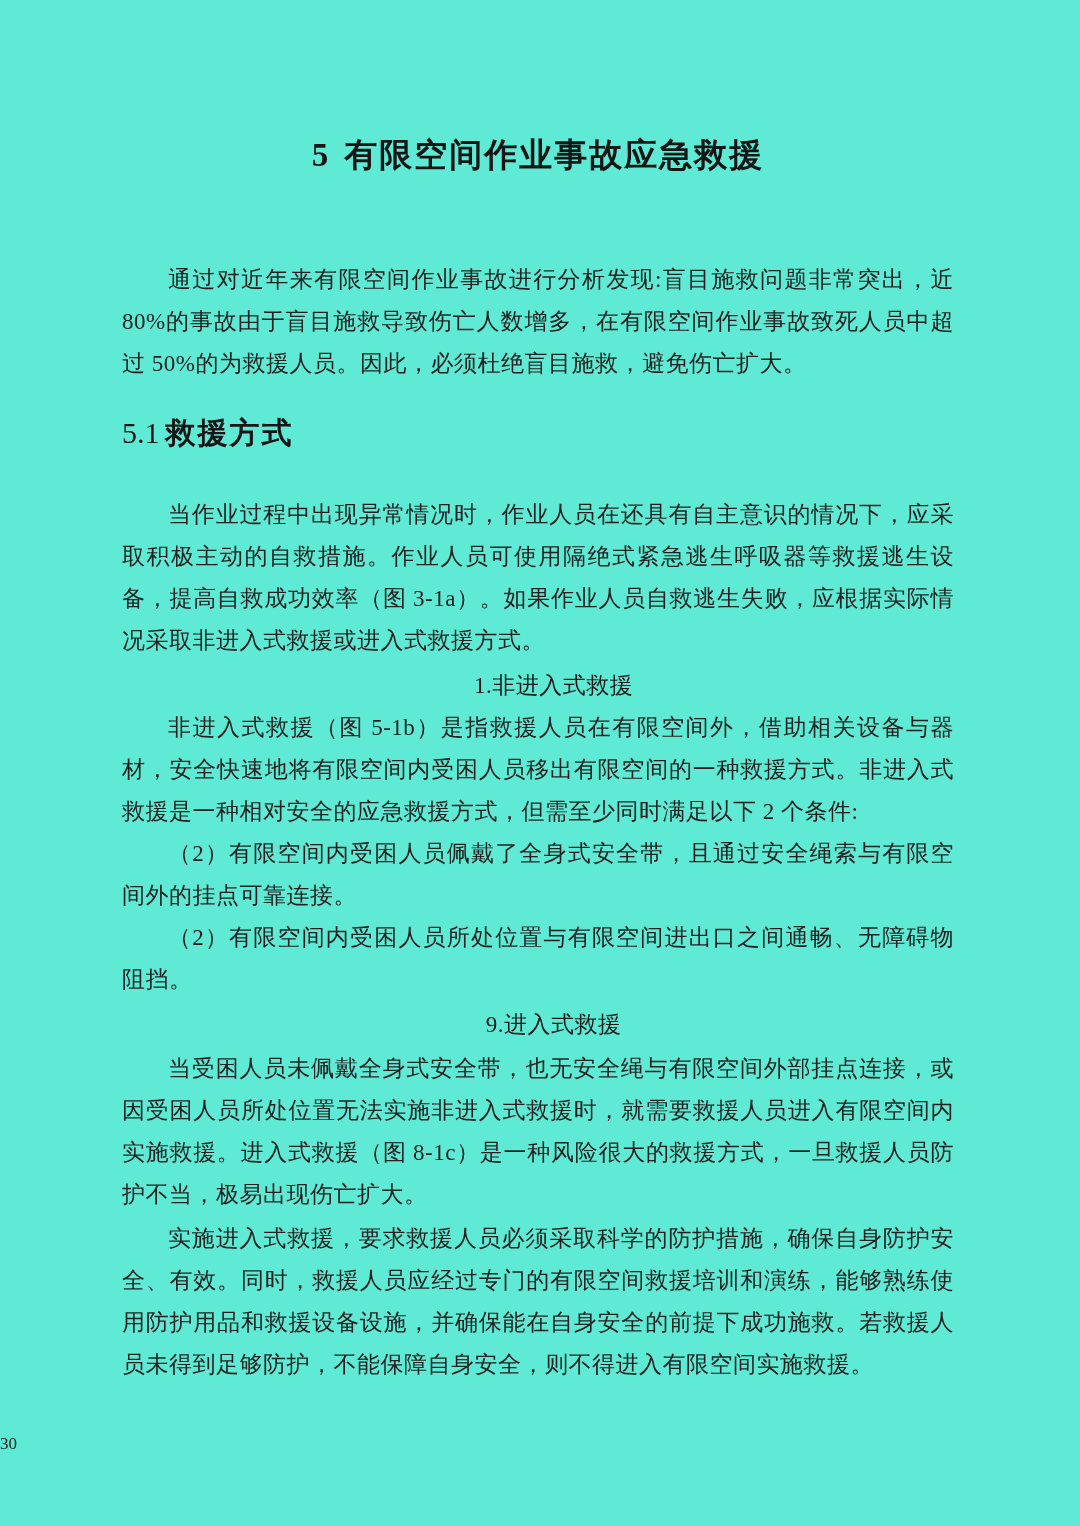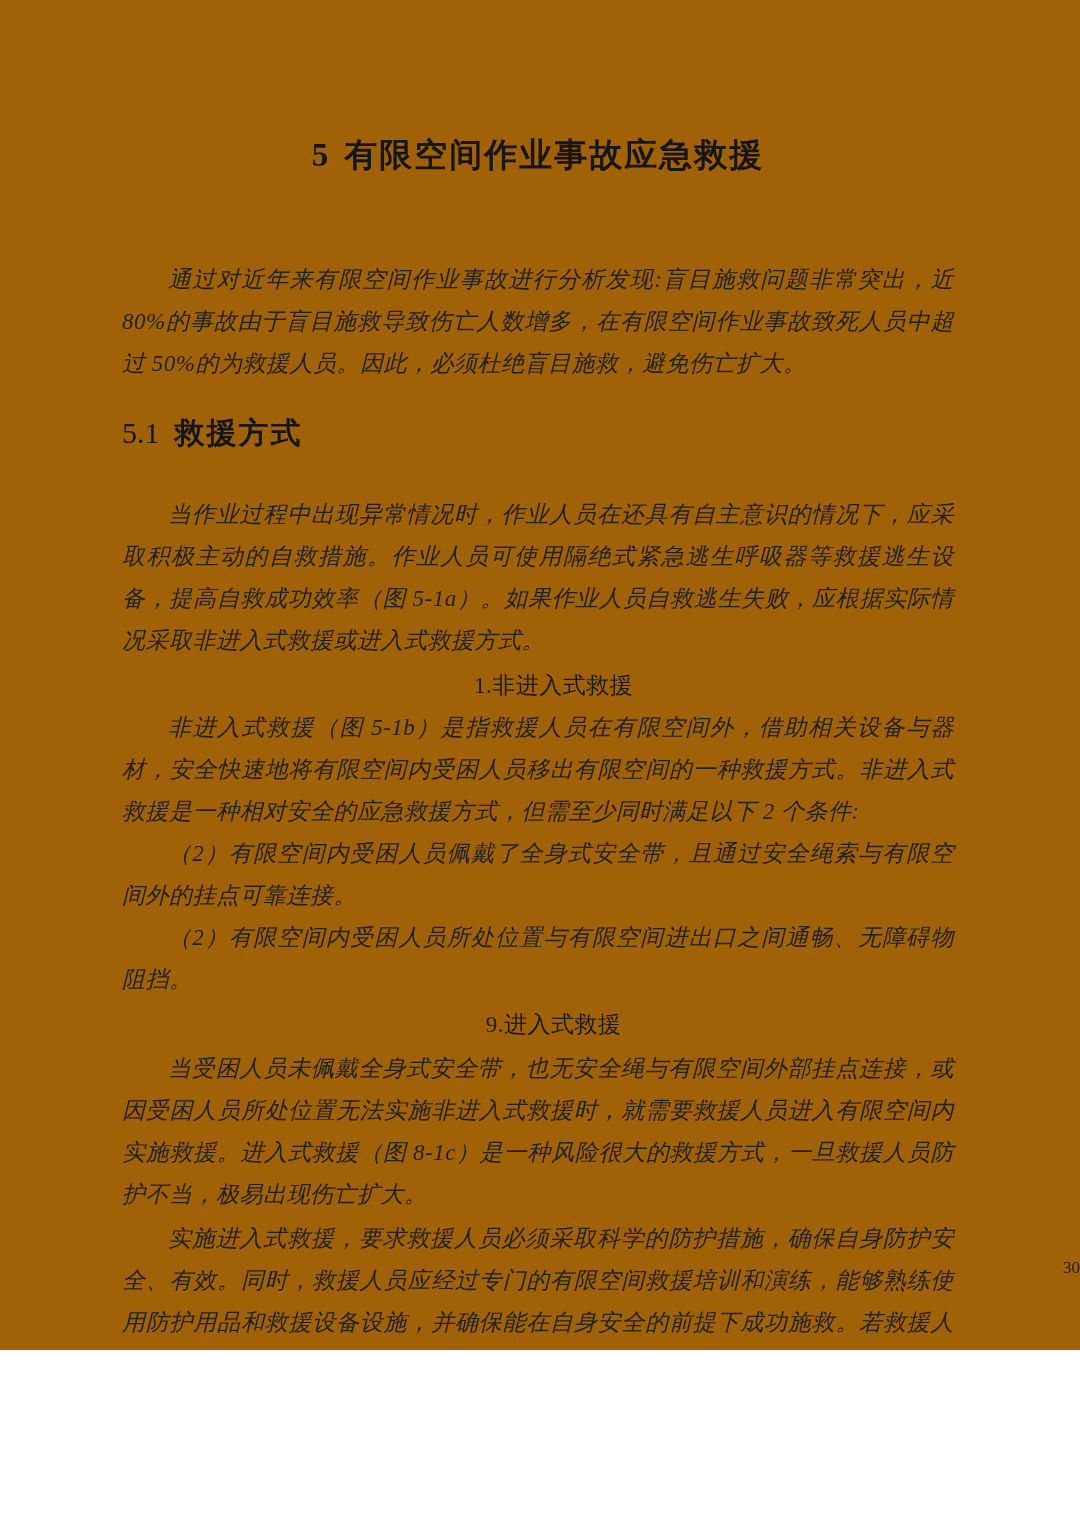--- a/index.html
+++ b/index.html
@@ -3,22 +3,22 @@
 <meta charset="utf-8">
 <style>
   html, body {
     margin: 0;
     padding: 0;
     background: #ffffff;
   }
   .page {
     position: relative;
     width: 1080px;
-    height: 1350px;
-    background: #a16207;
+    height: 1526px;
+    background: #5eead4;
     overflow: hidden;
     color: #1e1e1e;
     font-family: "Liberation Serif", "DejaVu Serif", serif;
   }
   .content {
     padding: 0 126px 0 122px;
   }
   .doc-title {
     margin: 0;
     padding-top: 131px;
@@ -35,38 +35,37 @@
     letter-spacing: 0;
     margin-right: 16px;
   }
   .body-para {
     margin: 0;
     font-size: 23px;
     line-height: 42px;
     text-align: justify;
     letter-spacing: 0.5px;
     color: #222222;
-    font-style: italic;
   }
   .indent-2em {
     text-indent: 2em;
   }
   .intro-para {
     margin-top: 80px;
   }
   .sec-heading {
     margin: 26px 0 0 0;
     font-size: 30px;
     line-height: 44px;
     font-weight: normal;
     color: #161616;
   }
   .sec-heading .sec-num {
     font-family: "Liberation Serif", "DejaVu Serif", serif;
-    margin-right: 15px;
+    margin-right: 6px;
   }
   .sec-heading .sec-text {
     font-family: Liberation Serif, serif;
     font-weight: bold;
     letter-spacing: 2px;
     margin-top: 33px;
   }
   .after-sec-heading {
     margin-top: 39px;
   }
@@ -79,21 +78,21 @@
     letter-spacing: 0.5px;
     color: #1a1a1a;
     text-align: center;
   }
   .mt-2 { margin-top: 2px; }
   .page-footer {
     position: absolute;
     left: 0;
     right: 0;
     bottom: 72px;
-    text-align: right;
+    text-align: left;
     font-size: 17px;
     line-height: 20px;
     color: #222222;
   }
 </style>
 </head>
 <body>
 
 <div class="page">
   <div class="content">
@@ -101,21 +100,21 @@
     <h1 class="doc-title">
       <span class="title-num">5</span><span class="title-text">有限空间作业事故应急救援</span>
     </h1>
 
     <p class="body-para indent-2em intro-para">通过对近年来有限空间作业事故进行分析发现:盲目施救问题非常突出，近 80%的事故由于盲目施救导致伤亡人数增多，在有限空间作业事故致死人员中超过 50%的为救援人员。因此，必须杜绝盲目施救，避免伤亡扩大。</p>
 
     <h2 class="sec-heading">
       <span class="sec-num">5.1</span><span class="sec-text">救援方式</span>
     </h2>
 
-    <p class="body-para indent-2em after-sec-heading">当作业过程中出现异常情况时，作业人员在还具有自主意识的情况下，应采取积极主动的自救措施。作业人员可使用隔绝式紧急逃生呼吸器等救援逃生设备，提高自救成功效率（图 5-1a）。如果作业人员自救逃生失败，应根据实际情况采取非进入式救援或进入式救援方式。</p>
+    <p class="body-para indent-2em after-sec-heading">当作业过程中出现异常情况时，作业人员在还具有自主意识的情况下，应采取积极主动的自救措施。作业人员可使用隔绝式紧急逃生呼吸器等救援逃生设备，提高自救成功效率（图 3-1a）。如果作业人员自救逃生失败，应根据实际情况采取非进入式救援或进入式救援方式。</p>
 
     <h3 class="sub-heading">1.非进入式救援</h3>
 
     <p class="body-para indent-2em">非进入式救援（图 5-1b）是指救援人员在有限空间外，借助相关设备与器材，安全快速地将有限空间内受困人员移出有限空间的一种救援方式。非进入式救援是一种相对安全的应急救援方式，但需至少同时满足以下 2 个条件:</p>
 
     <p class="body-para indent-2em">（2）有限空间内受困人员佩戴了全身式安全带，且通过安全绳索与有限空间外的挂点可靠连接。</p>
 
     <p class="body-para indent-2em">（2）有限空间内受困人员所处位置与有限空间进出口之间通畅、无障碍物阻挡。</p>
 
     <h3 class="sub-heading">9.进入式救援</h3>

